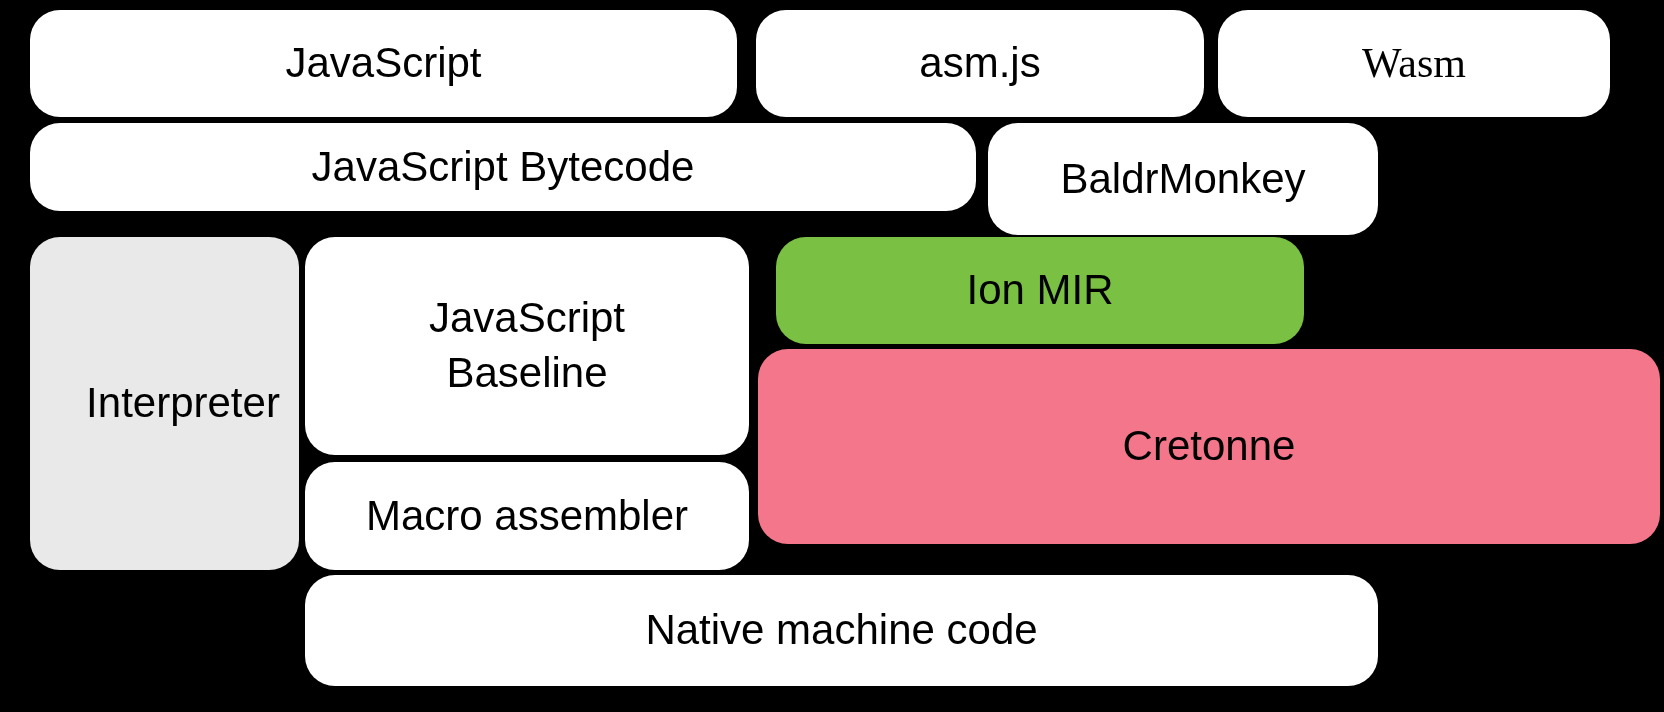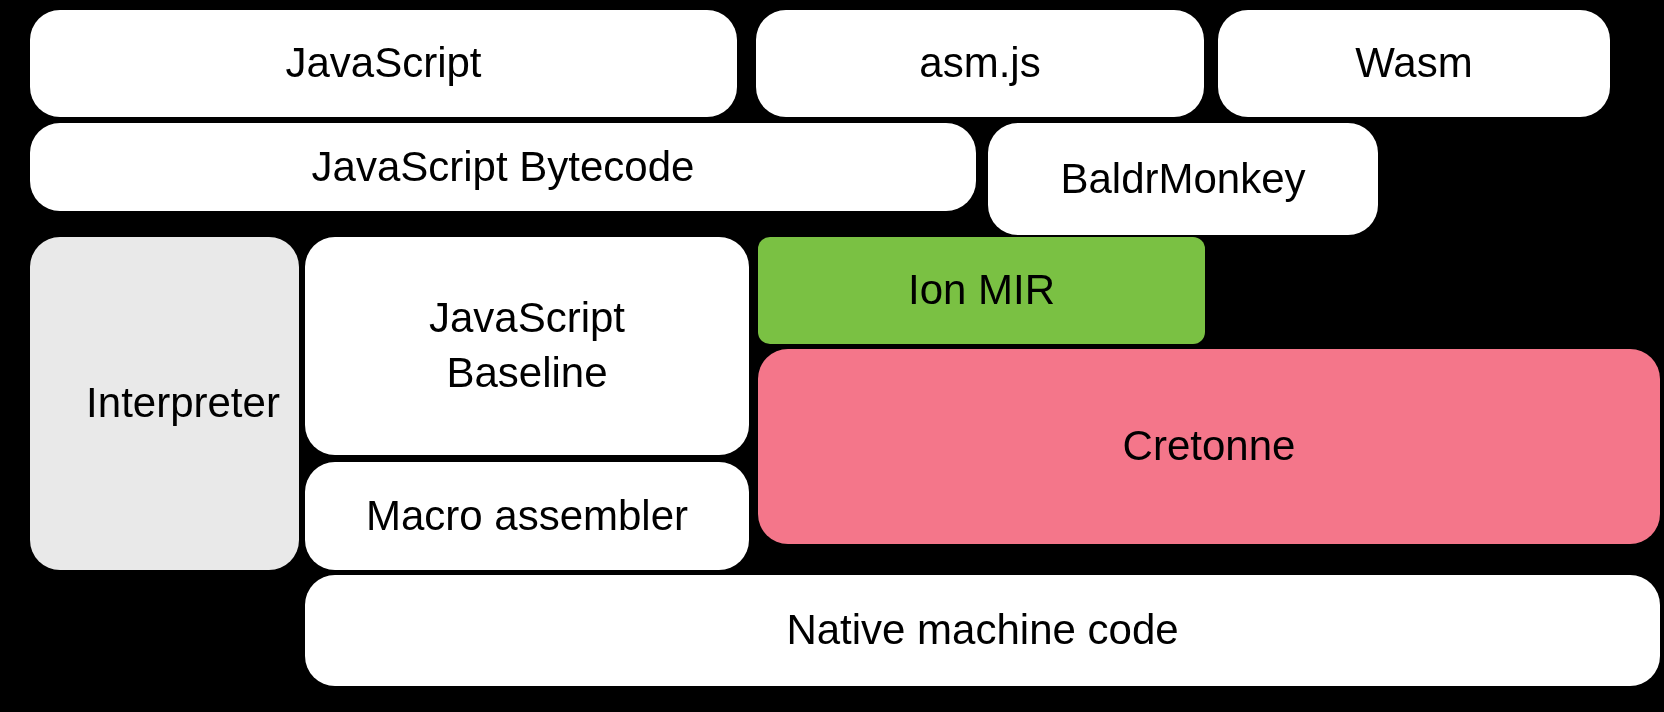--- a/index.html
+++ b/index.html
@@ -24,29 +24,29 @@
     text-align: center;
     font-size: 42px;
     line-height: 1.3;
     color: #000;
     white-space: pre-line;
     box-sizing: border-box;
   }
   
   #box-javascript   { left: 18px;   top: 10px;  width: 707px;  height: 107px; }
   #box-asmjs        { left: 744px;  top: 10px;  width: 448px;  height: 107px; }
-  #box-wasm         { left: 1206px; top: 10px;  width: 392px;  height: 107px; }
+  #box-wasm         { left: 1206px; top: 10px;  width: 392px;  height: 107px; font-family: Liberation Serif, serif; }
   #box-bytecode     { left: 18px;   top: 123px; width: 946px;  height: 88px; }
   #box-baldrmonkey  { left: 976px;  top: 123px; width: 390px;  height: 112px; text-align: center; }
   #box-interpreter  { left: 18px;   top: 237px; width: 269px;  height: 333px; padding-left: 37px; }
   #box-baseline     { left: 293px;  top: 237px; width: 444px;  height: 218px; }
-  #box-ionmir       { left: 746px;  top: 237px; width: 447px;  height: 107px; border-radius: 12px; }
+  #box-ionmir       { left: 764px;  top: 237px; width: 528px;  height: 107px; }
   #box-cretonne     { left: 746px;  top: 349px; width: 902px;  height: 195px; }
   #box-macro        { left: 293px;  top: 462px; width: 444px;  height: 108px; }
-  #box-native       { left: 293px;  top: 575px; width: 1355px; height: 111px; }
+  #box-native       { left: 293px;  top: 575px; width: 1073px; height: 111px; }
 </style>
 </head>
 <body>
 
 <div id="canvas" style="background-color: rgb(0, 0, 0);">
 
   <div class="box" id="box-javascript" style="background-color: rgb(255, 255, 255);">JavaScript</div>
 
   <div class="box" id="box-asmjs" style="background-color: rgb(255, 255, 255);">asm.js</div>
 

